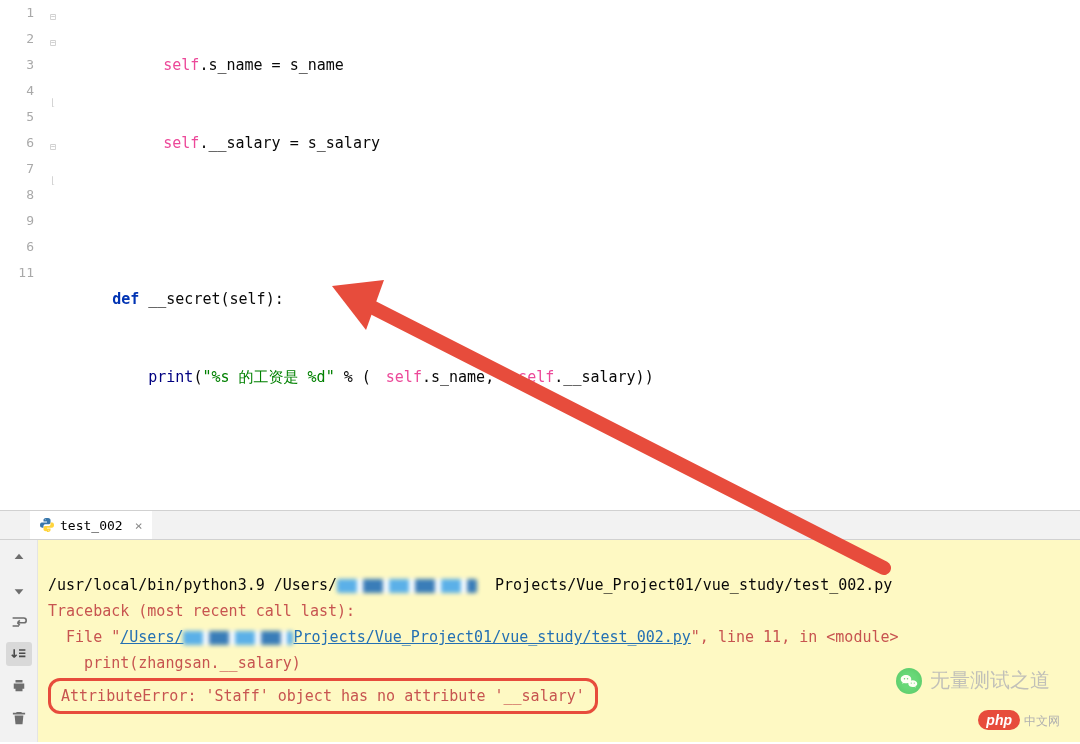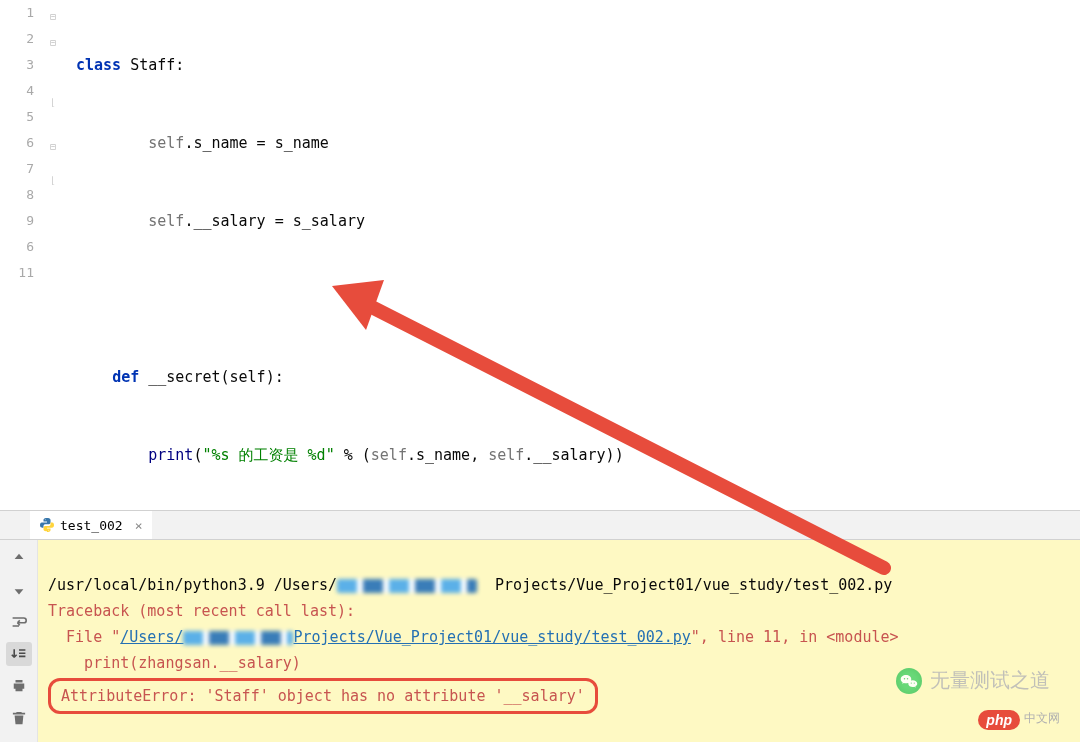--- a/index.html
+++ b/index.html
@@ -8,21 +8,21 @@
 .editor-pane { height: 510px; display: flex; background: #fff; position: relative; }
 .gutter { width: 44px; background: #fff; border-right: none; text-align: right; padding-right: 10px; color: #a9a9a9; font-size: 13px; line-height: 26px; padding-top: 0; user-select: none; }
 .gutter-num { height: 26px; position: relative; }
 .fold-col { width: 24px; background: #fff; line-height: 26px; position: relative; }
 .fold-icon { position: absolute; left: 2px; color: #c4c4c4; font-size: 10px; width: 14px; text-align: center; }
 .code-area { flex: 1; font-size: 15px; line-height: 26px; white-space: pre; font-family: "Menlo", "Monaco", "Consolas", monospace; position: relative; }
 .code-line { height: 26px; padding-left: 8px; }
 
 .kw { color: #0033b3; font-weight: bold; }
 .dunder { color: #a626a4; }
-.self { color: #737373; }
+.self { color: #ec4899; margin-left: 15px; }
 .str { color: #008000; }
 .normal { color: #080808; }
 .builtin { color: #000080; }
 
 .arrow-overlay { position: absolute; top: 268px; left: 324px; width: 590px; height: 310px; pointer-events: none; z-index: 50; }
 
 .run-header { height: 30px; background: #f2f2f2; border-top: 1px solid #d1d1d1; border-bottom: 1px solid #d1d1d1; display: flex; align-items: center; padding-left: 30px; gap: 4px; }
 .run-tab { display: flex; align-items: flex-start; gap: 6px; padding: 4px 10px; background: #fff; border-top: 3px solid transparent; height: 100%; font-size: 13px; }
 .close-x { color: #888; font-size: 13px; margin-left: 6px; }
 
@@ -31,21 +31,21 @@
 .tool-btn { width: 26px; height: 24px; display: flex; align-items: center; justify-content: center; color: #6e6e6e; border-radius: 3px; cursor: pointer; }
 .tool-btn.active { background: #d9d9d9; }
 .console-output { flex: 1; padding: 6px 10px; font-size: 15px; line-height: 26px; white-space: pre; font-family: "Menlo", "Monaco", "Consolas", monospace; color: #000; overflow: hidden; position: relative; }
 .stderr { color: #c75450; }
 .link { color: #2470b3; text-decoration: underline; }
 .redbox { border: 3px solid #e74c3c; border-radius: 12px; padding: 2px 10px; display: inline-block; margin-top: 2px; }
 .redacted { display: inline-block; width: 140px; height: 14px; background: repeating-linear-gradient(90deg,#5bb0e8 0 20px,#fff 20px 26px,#3a7db8 26px 46px,#fff 46px 52px); vertical-align: middle; border-radius: 2px; filter: blur(2px); }
 
 .watermark1 { position: absolute; right: 30px; bottom: 50px; display: flex; align-items: center; gap: 8px; color: #b7b7b7; font-size: 20px; font-family: "PingFang SC","Microsoft YaHei",sans-serif; opacity: 0.85; z-index: 60; }
 .wm-icon { width: 26px; height: 26px; border-radius: 50%; background: radial-gradient(circle,#4fd36b 40%,#3bbf57 100%); display: flex; align-items: center; justify-content: center; color: #fff; font-size: 16px; }
-.watermark2 { position: absolute; right: 20px; bottom: 14px; display: flex; align-items: flex-start; gap: 4px; font-family: Arial,sans-serif; font-size: 16px; z-index: 60; }
+.watermark2 { position: absolute; right: 20px; bottom: 14px; display: flex; align-items: flex-end; gap: 4px; font-family: Arial,sans-serif; font-size: 16px; z-index: 60; }
 .php-badge { background: #e74c3c; color: #fff; font-style: italic; font-weight: bold; padding: 2px 8px; border-radius: 10px; font-size: 14px; }
 .cn-txt { color: #b0b0b0; font-size: 12px; font-family: Liberation Sans, sans-serif; }
 </style>
 </head>
 <body>
 
 <div class="editor-pane">
   <div class="gutter">
     <div class="gutter-num"><span>1</span></div>
     <div class="gutter-num"><span>2</span></div>
@@ -60,21 +60,20 @@
     <div class="gutter-num"><span>11</span></div>
   </div>
   <div class="fold-col">
     <div class="fold-icon" style="top:4px">⊟</div>
     <div class="fold-icon" style="top:30px">⊟</div>
     <div class="fold-icon" style="top:90px;color:#d0d0d0">⌊</div>
     <div class="fold-icon" style="top:134px">⊟</div>
     <div class="fold-icon" style="top:168px;color:#d0d0d0">⌊</div>
   </div>
   <div class="code-area">
-    <div class="code-line"><span class="kw">class</span> <span class="normal">Staff</span><span class="normal">:</span></div>
     <div class="code-line">        <span class="self">self</span><span class="normal">.</span><span class="normal">s_name</span><span class="normal"> = </span><span class="normal">s_name</span></div>
     <div class="code-line">        <span class="self">self</span><span class="normal">.</span><span class="normal">__salary</span><span class="normal"> = </span><span class="normal">s_salary</span></div>
     <div class="code-line"></div>
     <div class="code-line">    <span class="kw">def</span> <span class="normal">__secret</span><span class="normal">(self):</span></div>
     <div class="code-line">        <span class="builtin">print</span><span class="normal">(</span><span class="str">"%s 的工资是 %d"</span><span class="normal"> % (</span><span class="self">self</span><span class="normal">.s_name, </span><span class="self">self</span><span class="normal">.__salary))</span></div>
     <div class="code-line"></div>
     <div class="code-line"></div>
     
     
   </div>

